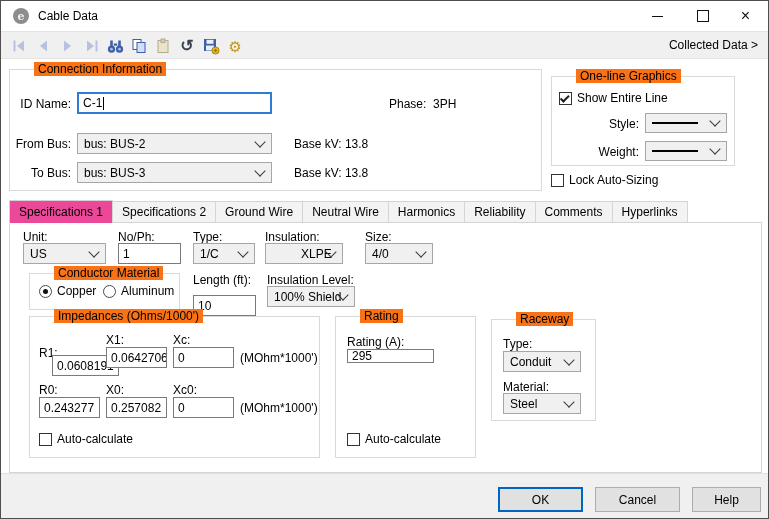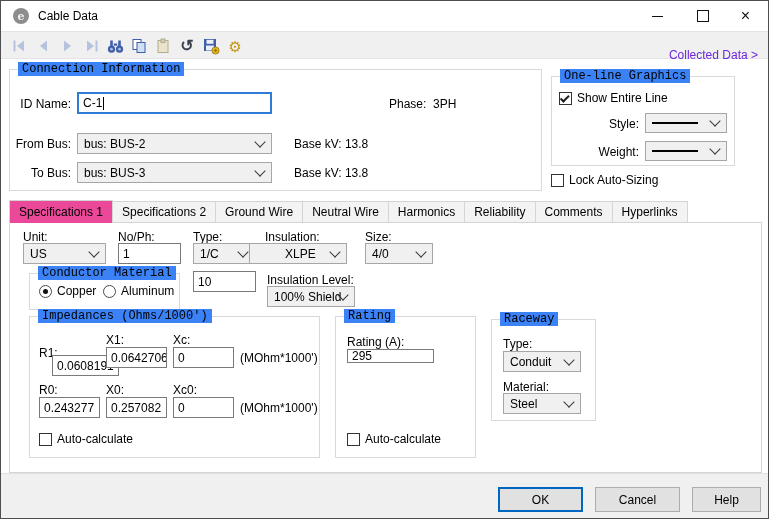--- a/index.html
+++ b/index.html
@@ -14,24 +14,24 @@
   .tbtn{top:0;width:45px;height:30px;display:flex;align-items:center;justify-content:center;}
   .glyph-min{width:11px;border-top:1px solid #111;}
   .glyph-max{width:10px;height:10px;border:1px solid #111;}
   .glyph-close{font-size:16px;line-height:16px;color:#111;}
   
   .toolbar{left:0;top:30px;width:100%;height:28px;background:#f0f0f0;border-top:1px solid #e4e4e4;border-bottom:1px solid #e4e4e4;box-sizing:border-box;}
   .icons{position:absolute;left:6px;top:2px;display:flex;align-items:center;height:24px;}
   .ico{width:24px;height:22px;display:flex;align-items:center;justify-content:center;}
   .undo-glyph{font-size:16px;font-weight:bold;color:#3d4450;line-height:16px;}
   .gear-glyph{font-size:15px;color:#c49616;line-height:15px;}
-  .link{position:absolute;right:10px;top:16px;color:#6d28d9;}
+  .link{position:absolute;right:10px;top:6px;color:#000000;}
   
   .grp{position:absolute;border:1px solid #d9d9d9;background:transparent;}
-  .cap{position:absolute;top:-8px;left:8px;background:#3b82f6;padding:0 4px;line-height:14px;white-space:nowrap;font-family:Liberation Mono, monospace;}
+  .cap{position:absolute;top:-8px;left:24px;background:#f97316;padding:0 4px;line-height:14px;white-space:nowrap;}
   
   .lbl{position:absolute;white-space:nowrap;}
   .r{text-align:right;}
   .combo{position:absolute;background:#f0f0f0;border:1px solid #a6a6a6;box-sizing:border-box;display:flex;align-items:center;padding:0 20px 0 6px;overflow:hidden;white-space:nowrap;}
   .chev{position:absolute;right:7px;top:50%;margin-top:-6px;width:7px;height:7px;border-right:1.3px solid #3a3a3a;border-bottom:1.3px solid #3a3a3a;transform:rotate(45deg);}
   .input{position:absolute;background:#fff;border:1px solid #7a7a7a;box-sizing:border-box;display:flex;align-items:center;padding-left:4px;overflow:hidden;white-space:nowrap;}
   .input.focus{border:2px solid #2f7cd6;}
   .caret{display:inline-block;width:1px;height:13px;background:#000;margin-left:1px;}
   .cbrow{position:absolute;display:flex;align-items:center;gap:5px;white-space:nowrap;}
   .cb{width:13px;height:13px;border:1px solid #333;background:#fff;box-sizing:border-box;display:flex;align-items:center;justify-content:center;flex:none;}
@@ -203,21 +203,21 @@
   <span class="lbl" style="left:117px;top:229px;z-index:2;">No/Ph:</span>
   <div class="input" style="left:117px;top:242px;width:63px;height:21px;z-index:2;">
     <span>1</span>
   </div>
   <span class="lbl" style="left:192px;top:229px;z-index:2;">Type:</span>
   <div class="combo" style="left:192px;top:242px;width:62px;height:21px;z-index:2;">
     <span>1/C</span>
     <span class="chev"></span>
   </div>
   <span class="lbl" style="left:264px;top:229px;z-index:2;">Insulation:</span>
-  <div class="combo" style="left:248px;top:242px;width:98px;height:21px;z-index:2;padding-left:35px;">
+  <div class="combo" style="left:264px;top:242px;width:78px;height:21px;z-index:2;padding-left:35px;">
     <span>XLPE</span>
     <span class="chev"></span>
   </div>
   <span class="lbl" style="left:364px;top:229px;z-index:2;">Size:</span>
   <div class="combo" style="left:364px;top:242px;width:68px;height:21px;z-index:2;">
     <span>4/0</span>
     <span class="chev"></span>
   </div>
 
   <div class="grp" style="left:28px;top:272px;width:149px;height:35px;z-index:2;">
@@ -227,21 +227,21 @@
     <span class="radio">
         <span class="dot"></span>
       </span>
     <span>Copper</span>
   </div>
   <div class="cbrow" style="left:102px;top:283px;z-index:2;">
     <span class="radio"></span>
     <span>Aluminum</span>
   </div>
   <span class="lbl" style="left:192px;top:272px;z-index:2;">Length (ft):</span>
-  <div class="input" style="left:192px;top:270px;width:63px;height:21px;z-index:2;">
+  <div class="input" style="left:192px;top:294px;width:63px;height:21px;z-index:2;">
     <span>10</span>
   </div>
   <span class="lbl" style="left:266px;top:272px;z-index:2;">Insulation Level:</span>
   <div class="combo" style="left:266px;top:285px;width:88px;height:21px;z-index:2;">
     <span>100% Shield</span>
     <span class="chev"></span>
   </div>
 
   <div class="grp" style="left:28px;top:315px;width:289px;height:140px;z-index:2;">
     <span class="cap">Impedances (Ohms/1000')</span>

